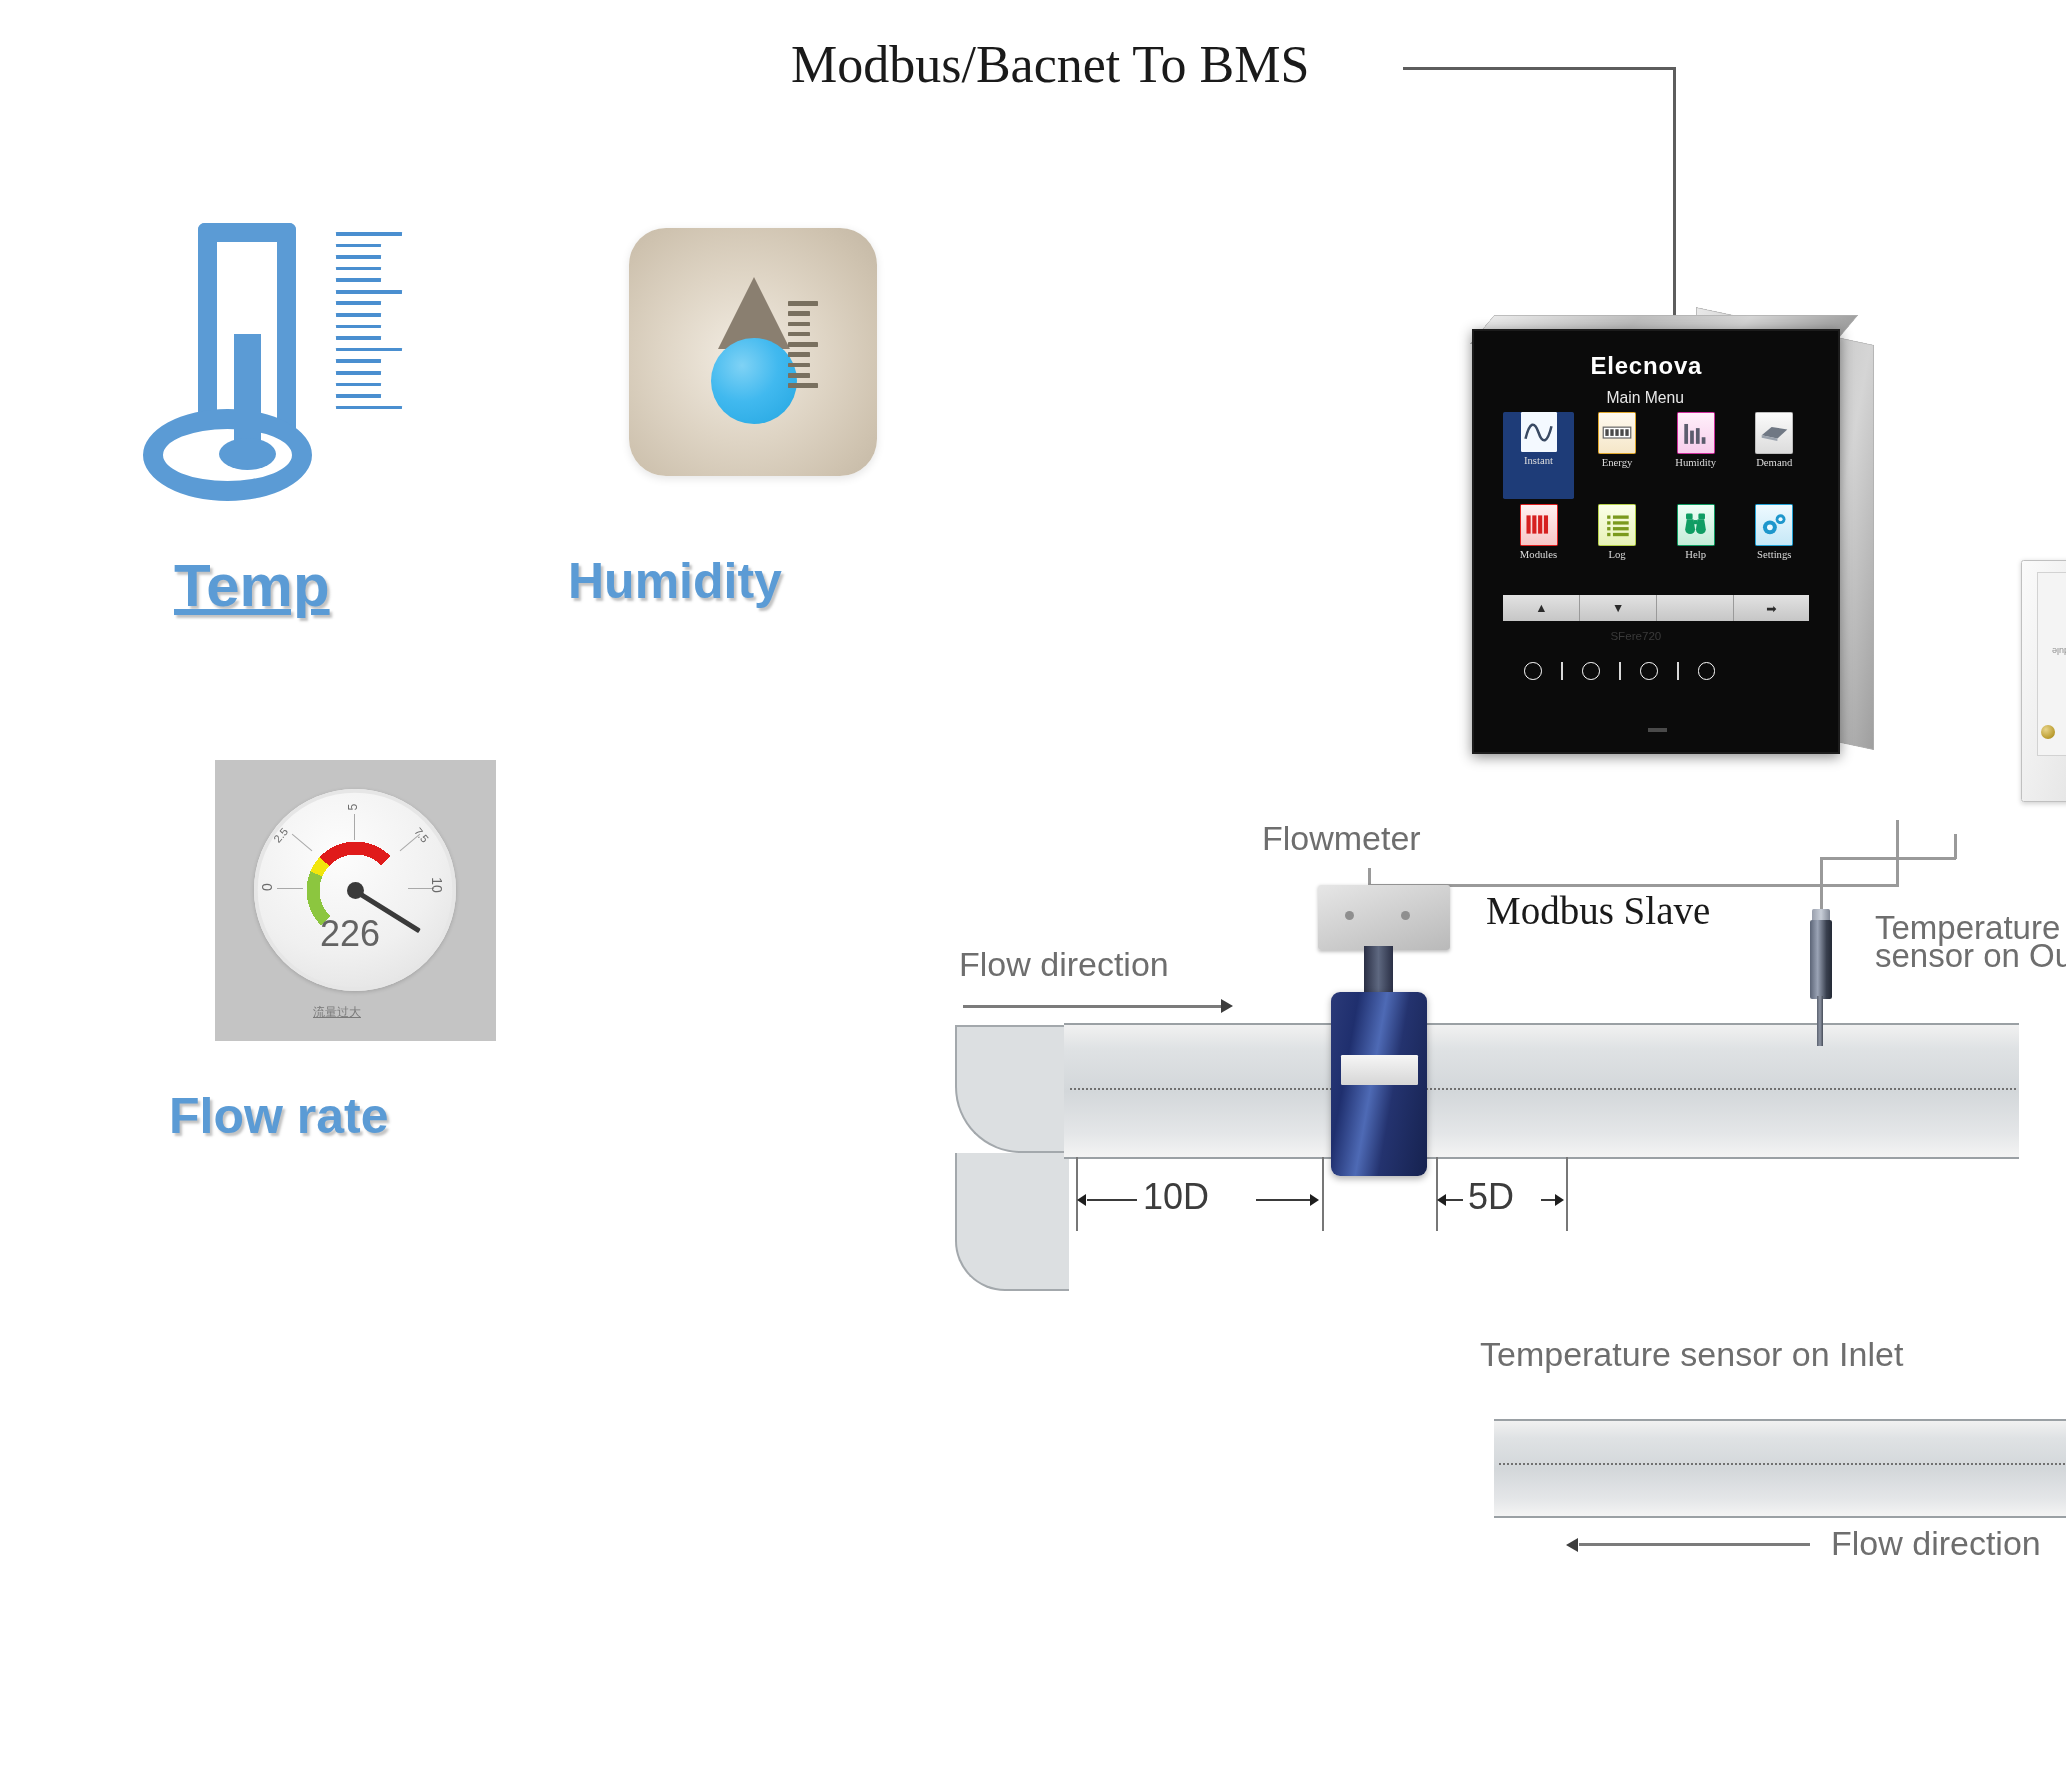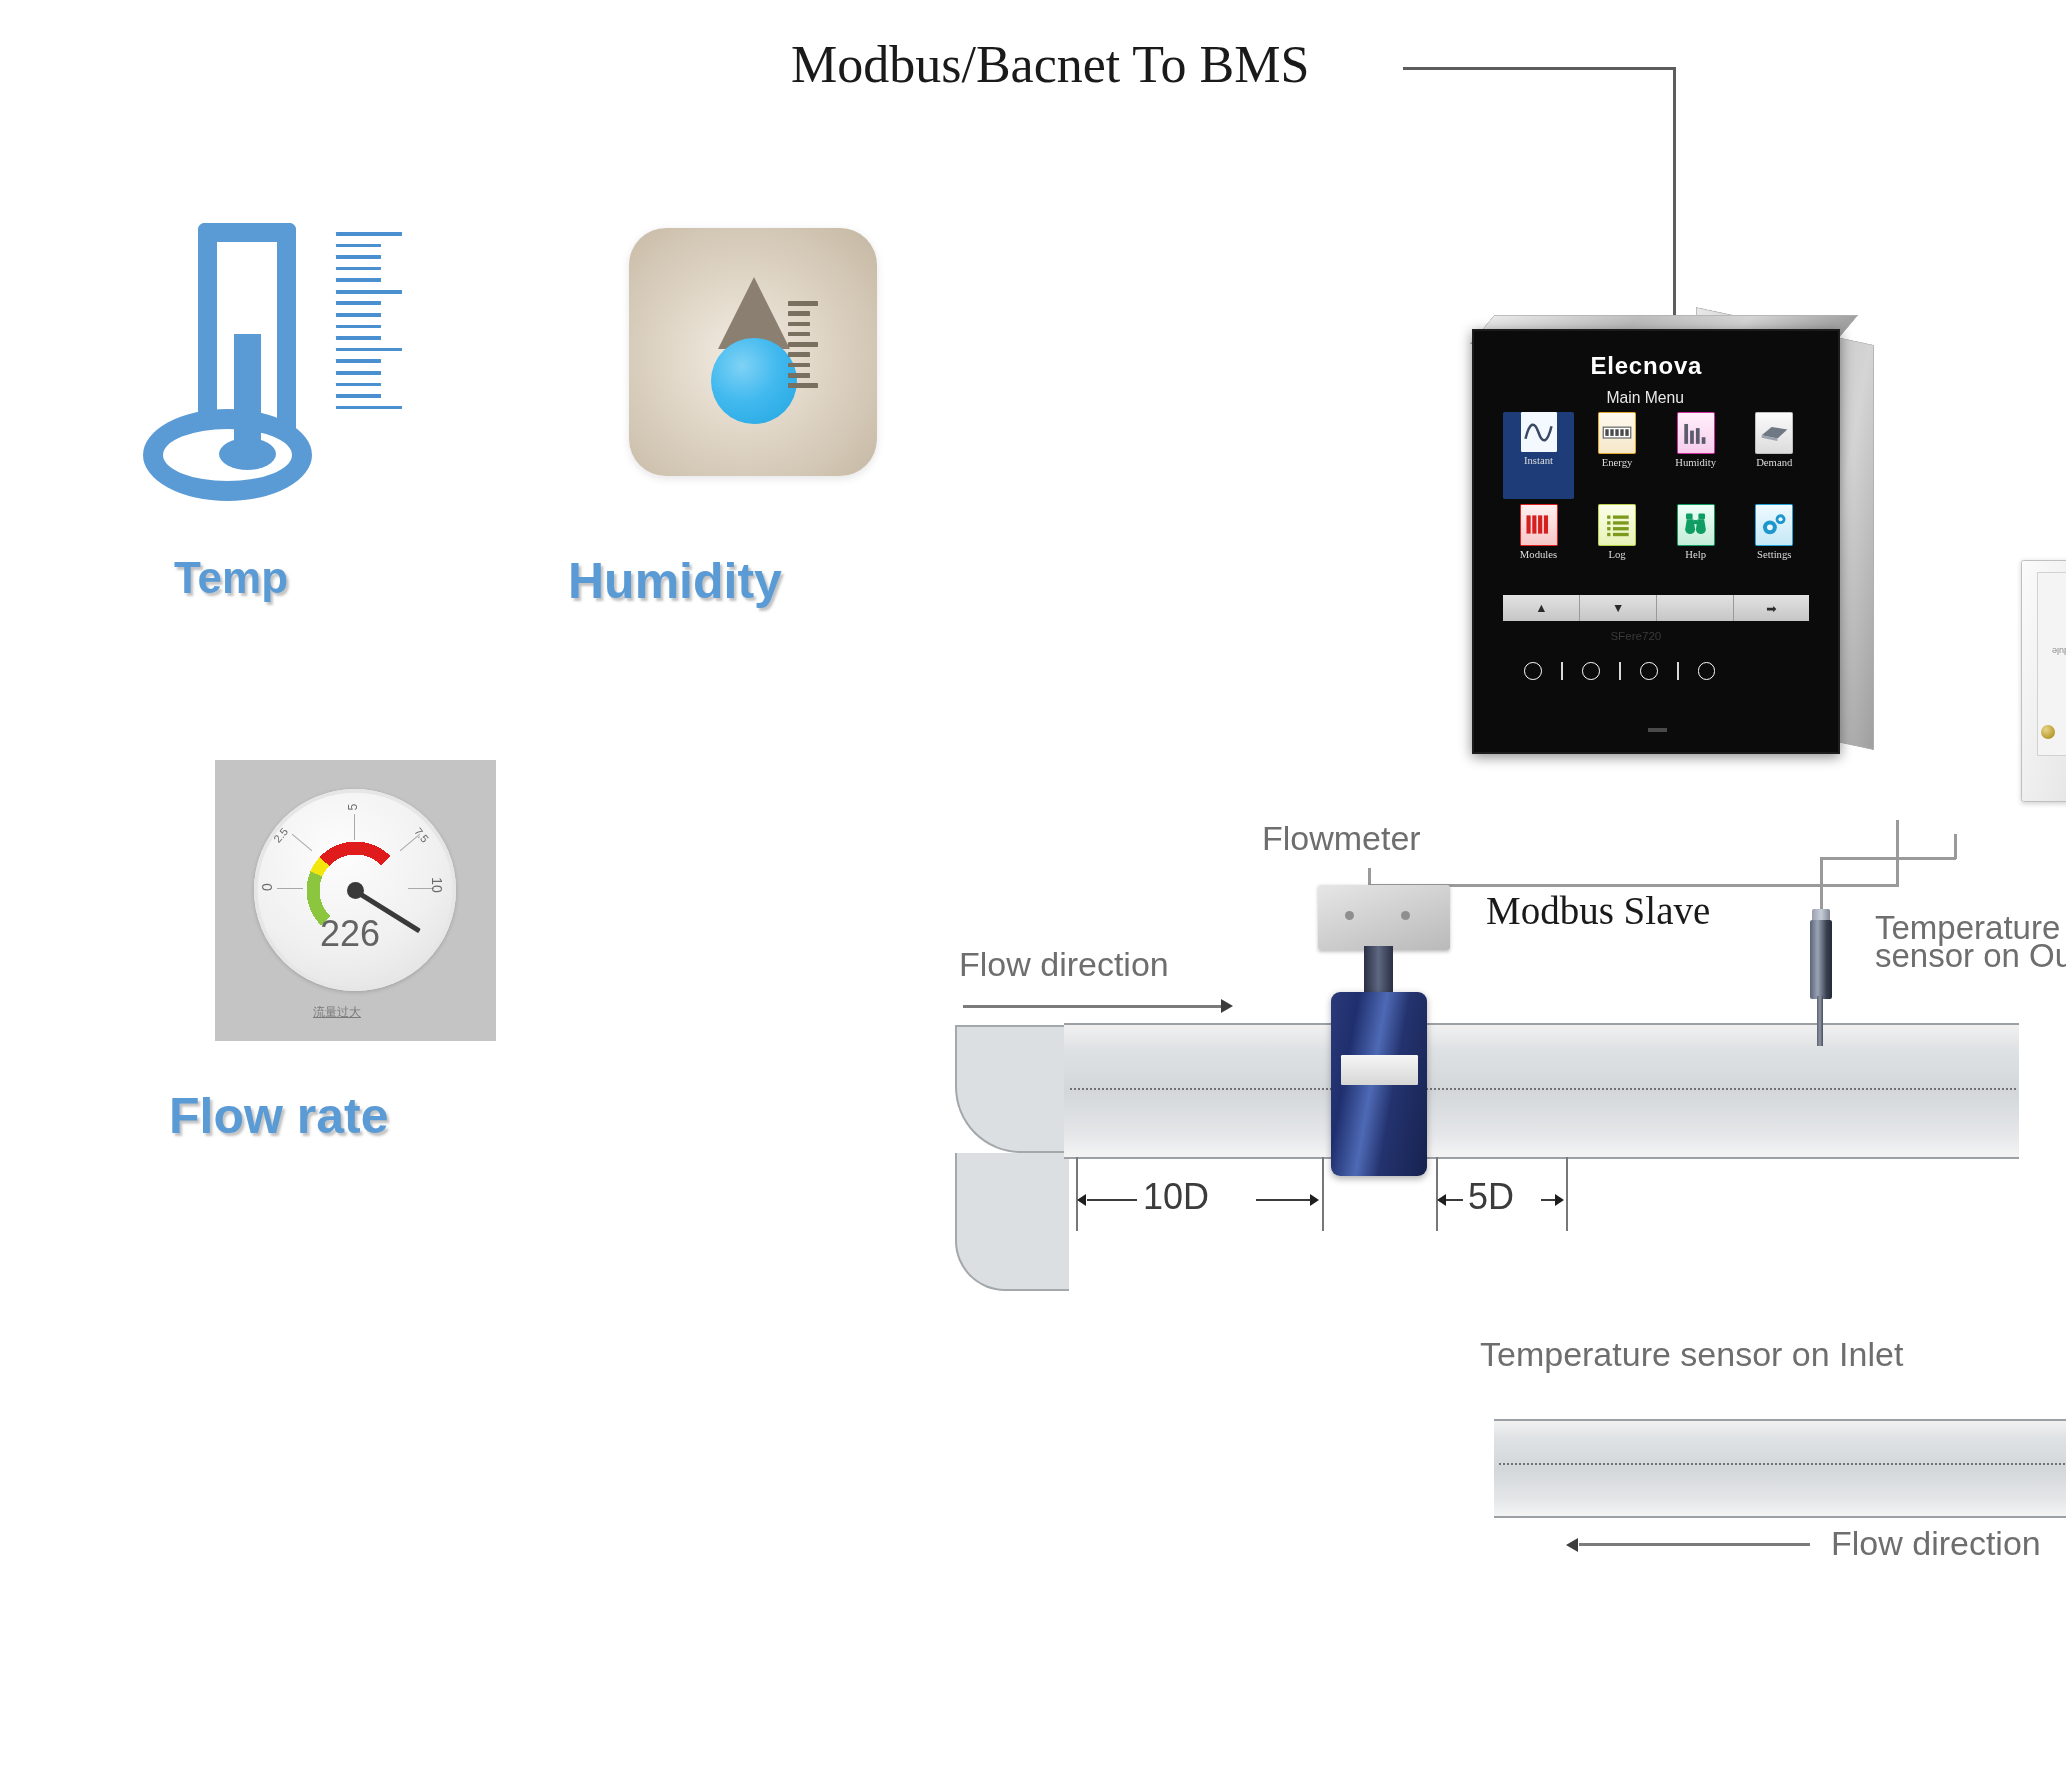--- a/index.html
+++ b/index.html
@@ -165,21 +165,21 @@
     <i class="sht"></i>
   <i class="sht"></i>
     <i class="sht"></i>
     <i class="lng"></i>
     <i class="sht"></i>
   <i class="sht"></i>
     <i class="sht"></i>
     <i class="sht"></i>
     <i class="lng"></i>
 </div>
-<div class="abs blue-head" style="left:174px;top:556px;font-size:44px;">Temp</div>
+<div class="abs blue-head" style="left:174px;top:556px;font-size:60px;text-decoration:underline;">Temp</div>
 
 <div class="humbox" style="left:629px;top:228px;width:248px;height:248px;">
   <div class="drop" style="left:89px;top:49px;">
     <div class="tip"></div>
     <div class="ball"></div>
   </div>
   <div class="hscale" style="left:159px;top:73px;">
     <i class="lng"></i>
       <i class="sht"></i>
       <i class="sht"></i>

